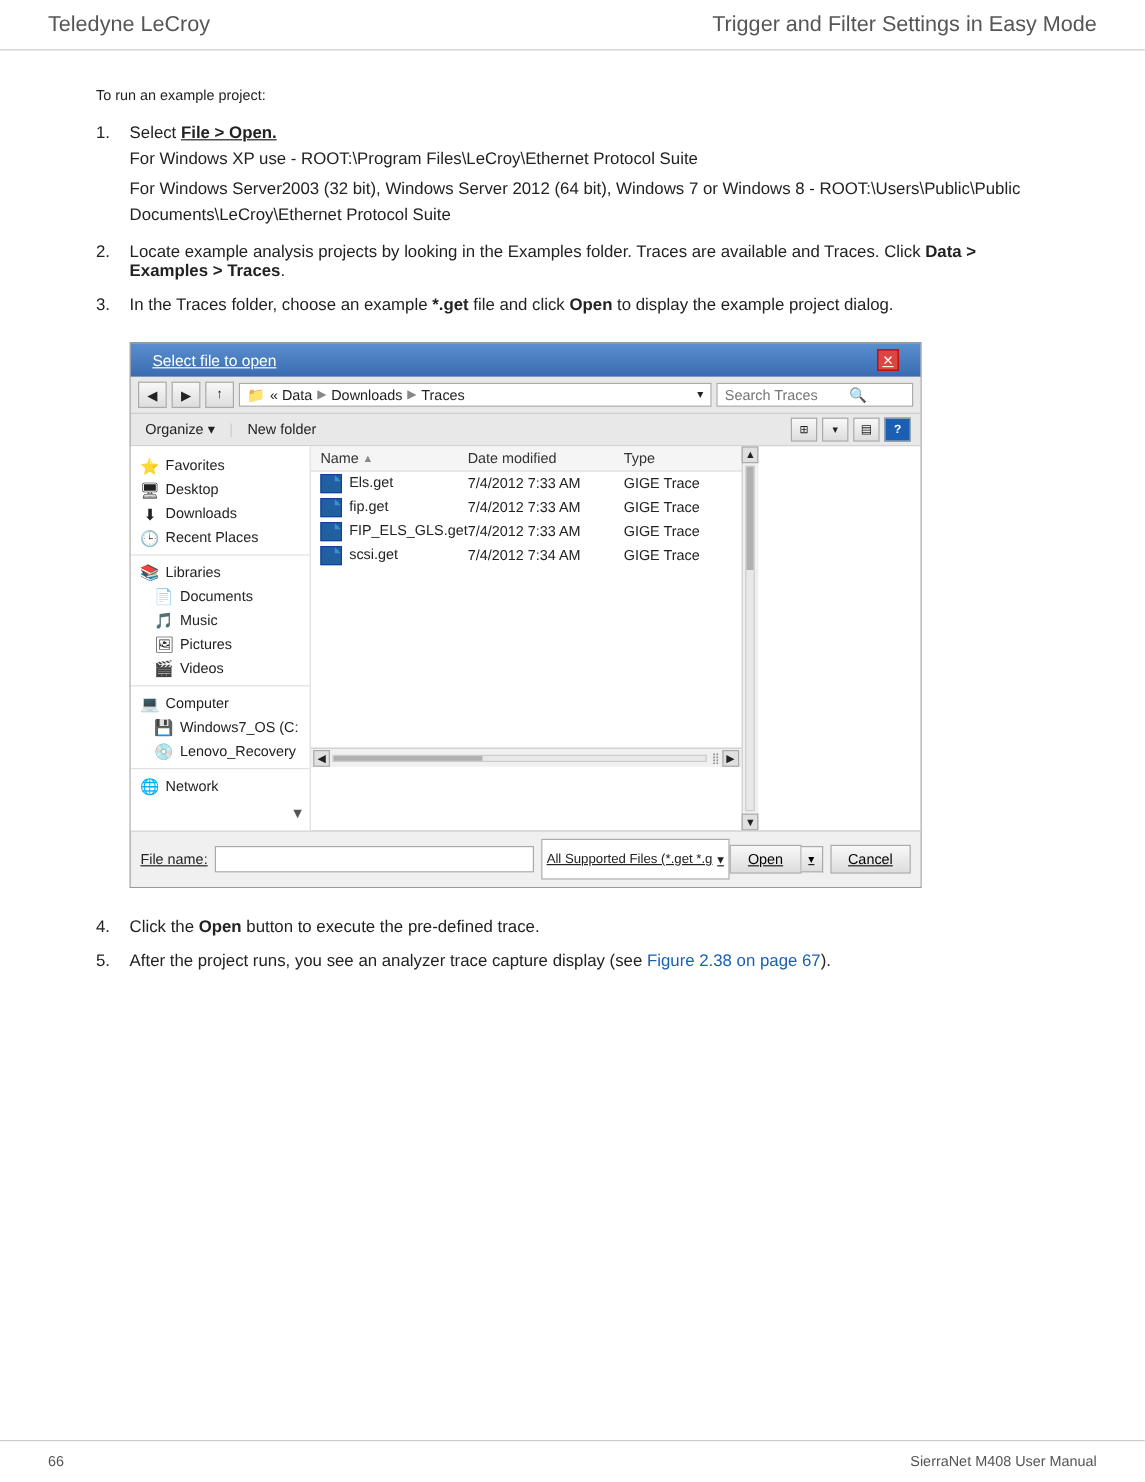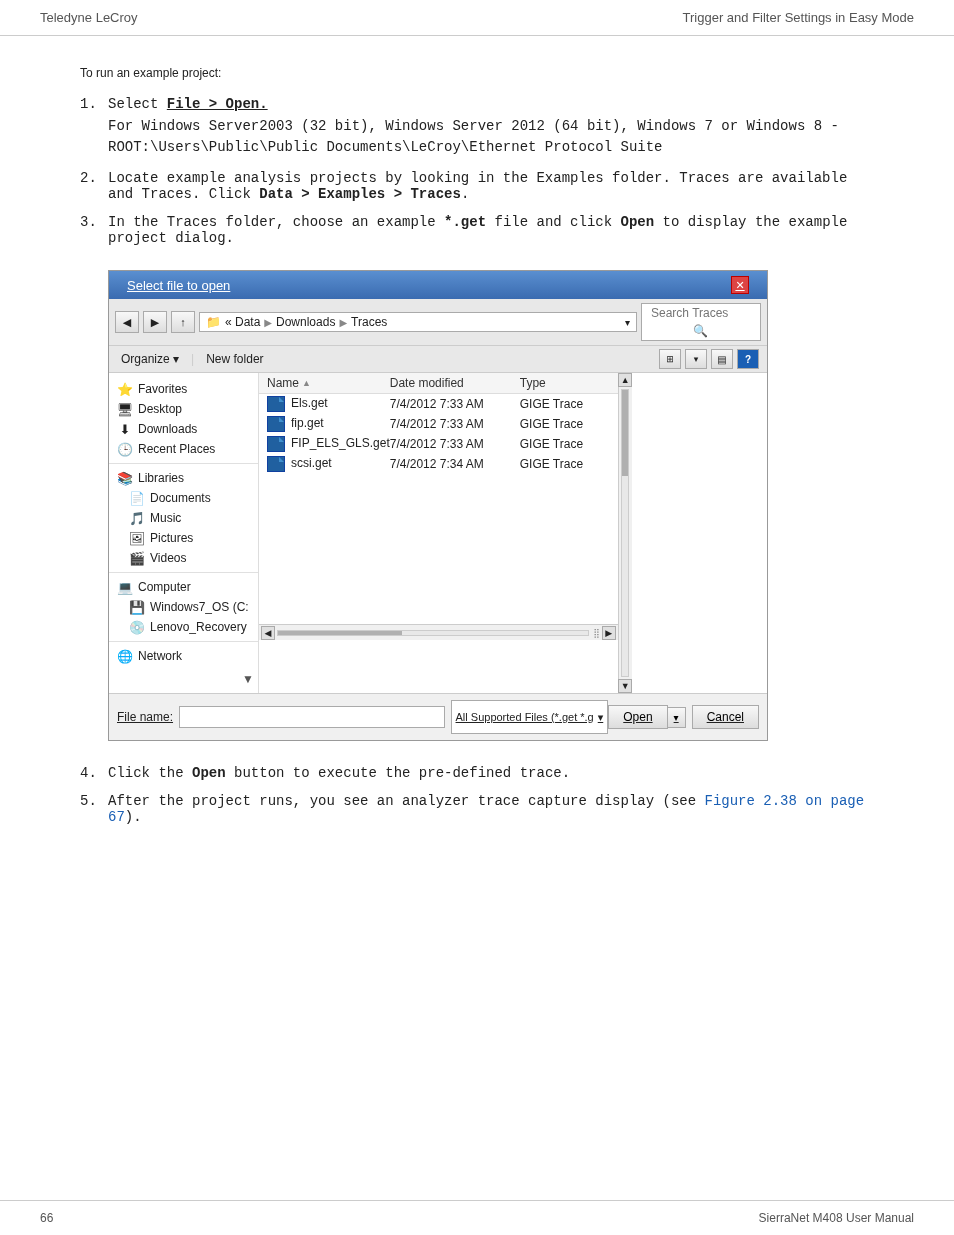--- a/index.html
+++ b/index.html
@@ -9,21 +9,21 @@
       background: #fff;
       color: #222;
       width: 954px;
       min-height: 1235px;
       position: relative;
     }
     .page-header {
       display: flex;
       justify-content: space-between;
       padding: 10px 40px;
-      font-size: 13px;
+      font-size: 18px;
       color: #555;
       border-bottom: 1px solid #ccc;
     }
     .page-footer {
       display: flex;
       justify-content: space-between;
       padding: 10px 40px;
       font-size: 12px;
       color: #555;
       border-top: 1px solid #ccc;
@@ -35,21 +35,20 @@
       padding: 30px 80px 60px 80px;
     }
     .intro-text {
       margin-bottom: 16px;
       font-size: 12px;
     }
     .steps-list {
       list-style: none;
       counter-reset: step-counter;
       padding-left: 0;
-      font-family: Liberation Mono, monospace;
     }
     .steps-list > li {
       counter-increment: step-counter;
       display: flex;
       margin-bottom: 12px;
       font-size: 14px;
     }
     .steps-list > li::before {
       content: counter(step-counter) ".";
       min-width: 28px;
@@ -423,20 +422,21 @@
 
   <p class="intro-text">To run an example project:</p>
 
   <ol class="steps-list">
 
     <li>
       <span class="step-content">
         <div class="step-title">
           Select <u>File &gt; Open.</u>
         </div>
+        <div class="step-sub">For Windows XP use - ROOT:\Program Files\LeCroy\Ethernet Protocol Suite</div>
         <div class="step-sub">For Windows Server2003 (32 bit), Windows Server 2012 (64 bit), Windows 7 or Windows 8 - ROOT:\Users\Public\Public Documents\LeCroy\Ethernet Protocol Suite</div>
       </span>
     </li>
 
     <li>
       <span class="step-content">
         <span>Locate example analysis projects by looking in the Examples folder. Traces are available and Traces. Click </span><span class="bold">Data &gt; Examples &gt; Traces</span><span>.</span>
       </span>
     </li>
 
@@ -462,21 +462,21 @@
       <div class="nav-btn">↑</div>
       <div class="breadcrumb-bar">
         <span>📁</span>
         <span>« Data</span>
         <span class="breadcrumb-sep">▶</span>
         <span>Downloads</span>
         <span class="breadcrumb-sep">▶</span>
         <span>Traces</span>
         <span style="margin-left:auto; font-size:10px;">▾</span>
       </div>
-      <div style="display:flex;align-items:center;background:white;border:1px solid #aaa;padding:2px 6px;width:120px;gap:4px;flex-direction:column;">
+      <div style="display:flex;align-items:center;background:white;border:1px solid #aaa;padding:2px 6px;width:164px;gap:4px;">
         <input class="search-input" style="border: none; outline: none; font-size: 12px; color: rgb(170, 170, 170); width: 100px; background: transparent;" readonly="" placeholder="Search Traces">
         <span style="font-size:12px;color:#666;">🔍</span>
       </div>
     </div>
 
     <div class="toolbar">
       <div class="toolbar-left">
         <div class="toolbar-btn">
           <span>Organize ▾</span>
         </div>

